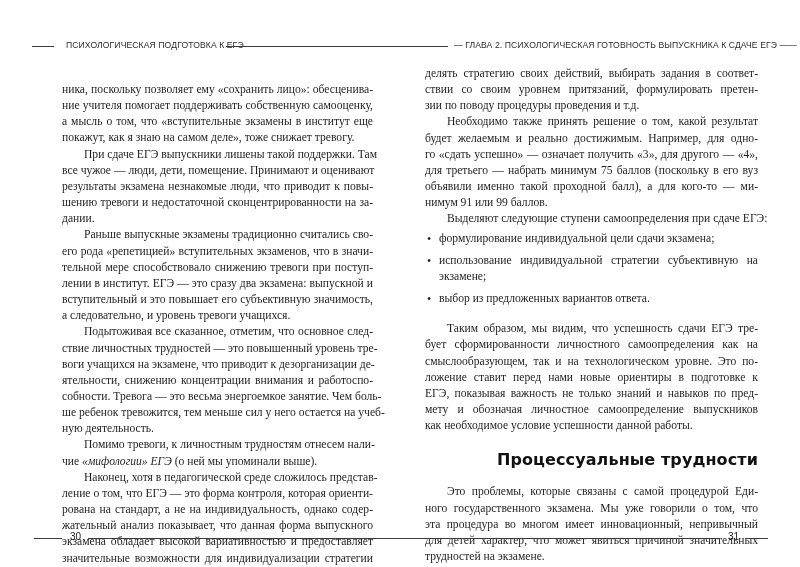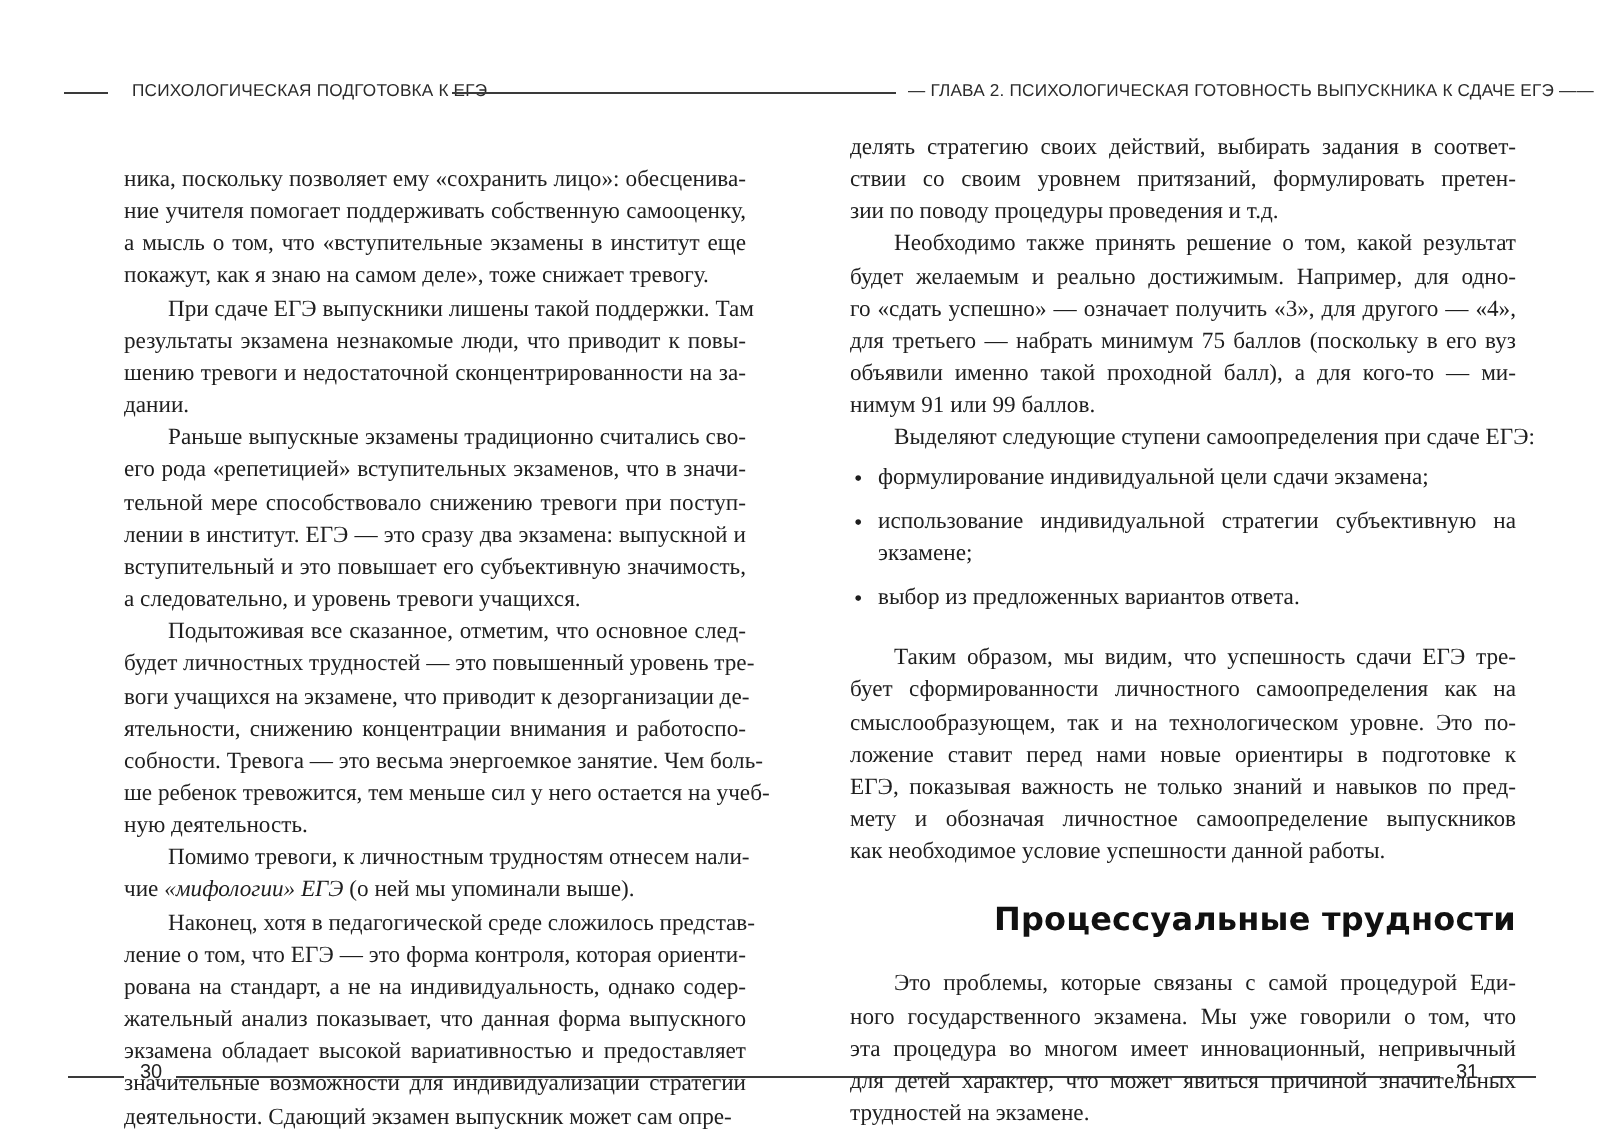--- a/index.html
+++ b/index.html
@@ -38,35 +38,36 @@
 
   <div class="body-text" id="left-body" style="left:62px; top:66px; width:311px;margin-top:16px;">
       <p>
         <span class="ln">ника, поскольку позволяет ему «сохранить лицо»: обесценива-</span>
         <span class="ln">ние учителя помогает поддерживать собственную самооценку,</span>
         <span class="ln">а мысль о том, что «вступительные экзамены в институт еще</span>
         <span class="ln last">покажут, как я знаю на самом деле», тоже снижает тревогу.</span>
       </p>
       <p>
         <span class="ln" style="text-indent: 22px;">При сдаче ЕГЭ выпускники лишены такой поддержки. Там</span>
+        <span class="ln">все чужое — люди, дети, помещение. Принимают и оценивают</span>
         <span class="ln">результаты экзамена незнакомые люди, что приводит к повы-</span>
         <span class="ln">шению тревоги и недостаточной сконцентрированности на за-</span>
         <span class="ln last">дании.</span>
       </p>
       <p>
         <span class="ln" style="text-indent: 22px;">Раньше выпускные экзамены традиционно считались сво-</span>
         <span class="ln">его рода «репетицией» вступительных экзаменов, что в значи-</span>
         <span class="ln">тельной мере способствовало снижению тревоги при поступ-</span>
         <span class="ln">лении в институт. ЕГЭ — это сразу два экзамена: выпускной и</span>
         <span class="ln">вступительный     и это повышает его субъективную значимость,</span>
         <span class="ln last">а следовательно, и уровень тревоги учащихся.</span>
       </p>
       <p>
         <span class="ln" style="text-indent: 22px;">Подытоживая все сказанное, отметим, что основное след-</span>
-        <span class="ln">будет личностных трудностей — это повышенный уровень тре-</span>
+        <span class="ln">ствие личностных трудностей — это повышенный уровень тре-</span>
         <span class="ln">воги учащихся на экзамене, что приводит к дезорганизации де-</span>
         <span class="ln">ятельности, снижению концентрации внимания и работоспо-</span>
         <span class="ln">собности. Тревога — это весьма энергоемкое занятие. Чем боль-</span>
         <span class="ln">ше ребенок тревожится, тем меньше сил у него остается на учеб-</span>
         <span class="ln last">ную деятельность.</span>
       </p>
       <p>
         <span class="ln" style="text-indent: 22px;">Помимо тревоги, к личностным трудностям отнесем нали-</span>
         <span class="ln last"><span>чие </span><span class="it">«мифологии» ЕГЭ</span><span> (о ней мы упоминали выше).</span></span>
       </p>

